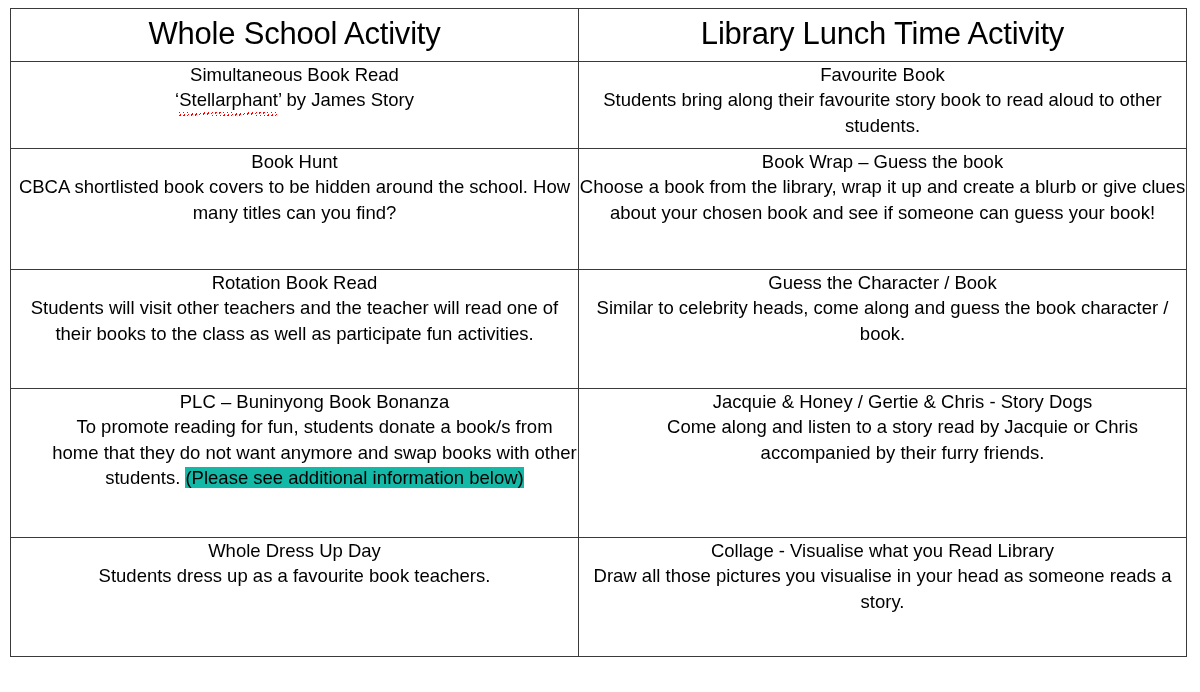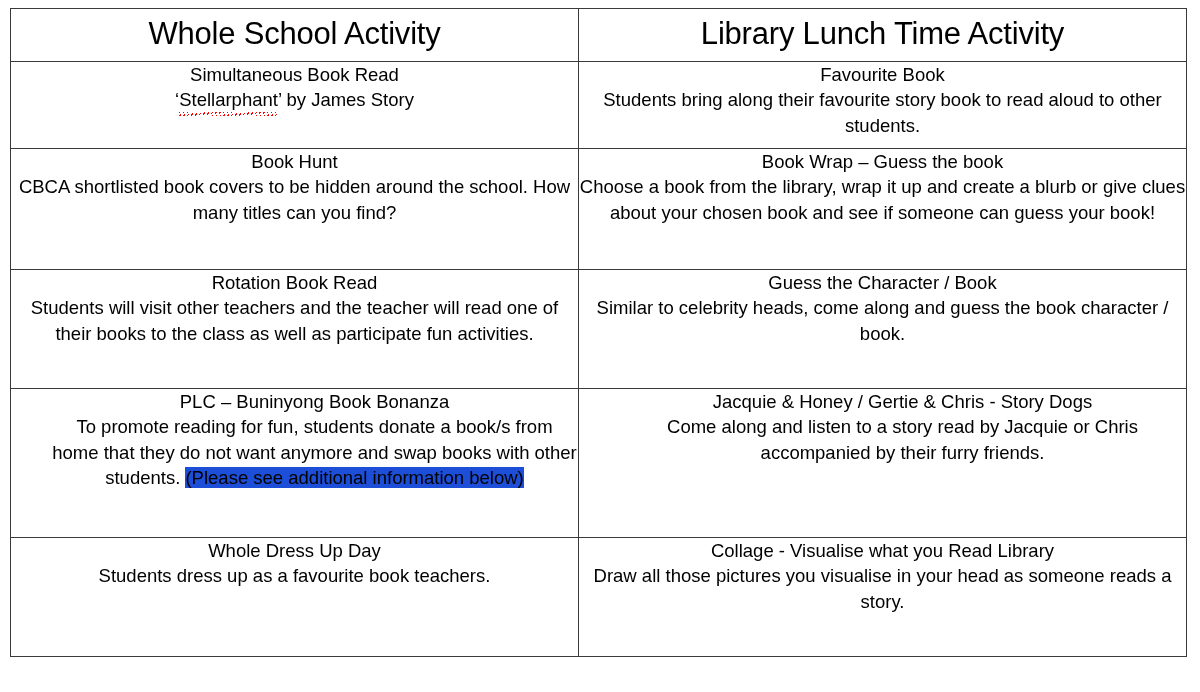--- a/index.html
+++ b/index.html
@@ -67,21 +67,21 @@
     margin: 0 0 0 0;
   }
   .cell-body {
     font-weight: 400;
     font-size: 18.5px;
     line-height: 25.5px;
     margin: 0;
   }
 
   .hl {
-    background: #1d4ed8;
+    background: #14b8a6;
     box-decoration-break: clone;
     -webkit-box-decoration-break: clone;
   }
 
   
   .spell {
     position: relative;
     display: inline-block;
     padding-bottom: 1px;
   }

